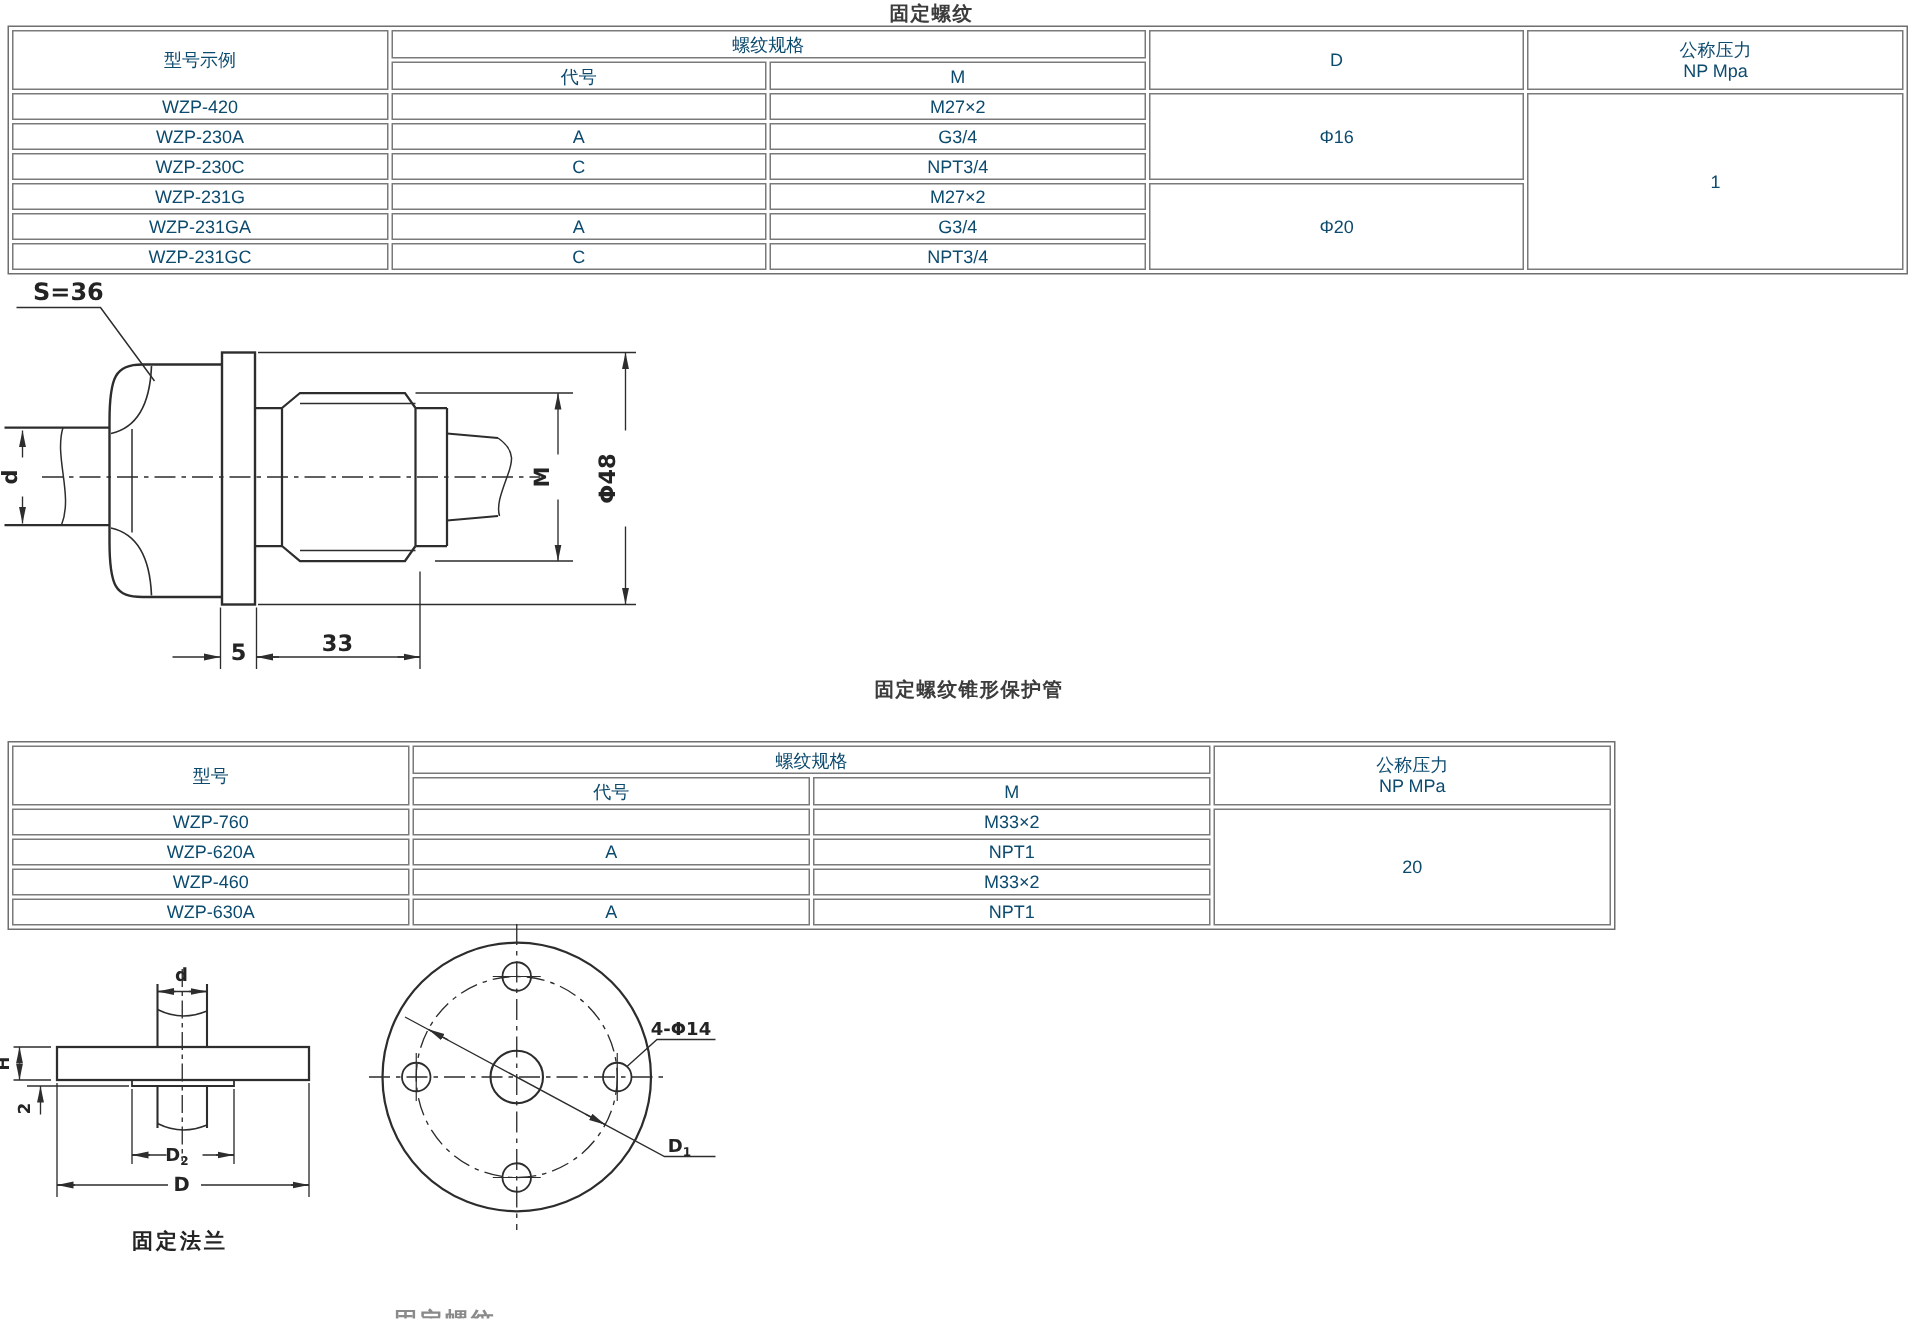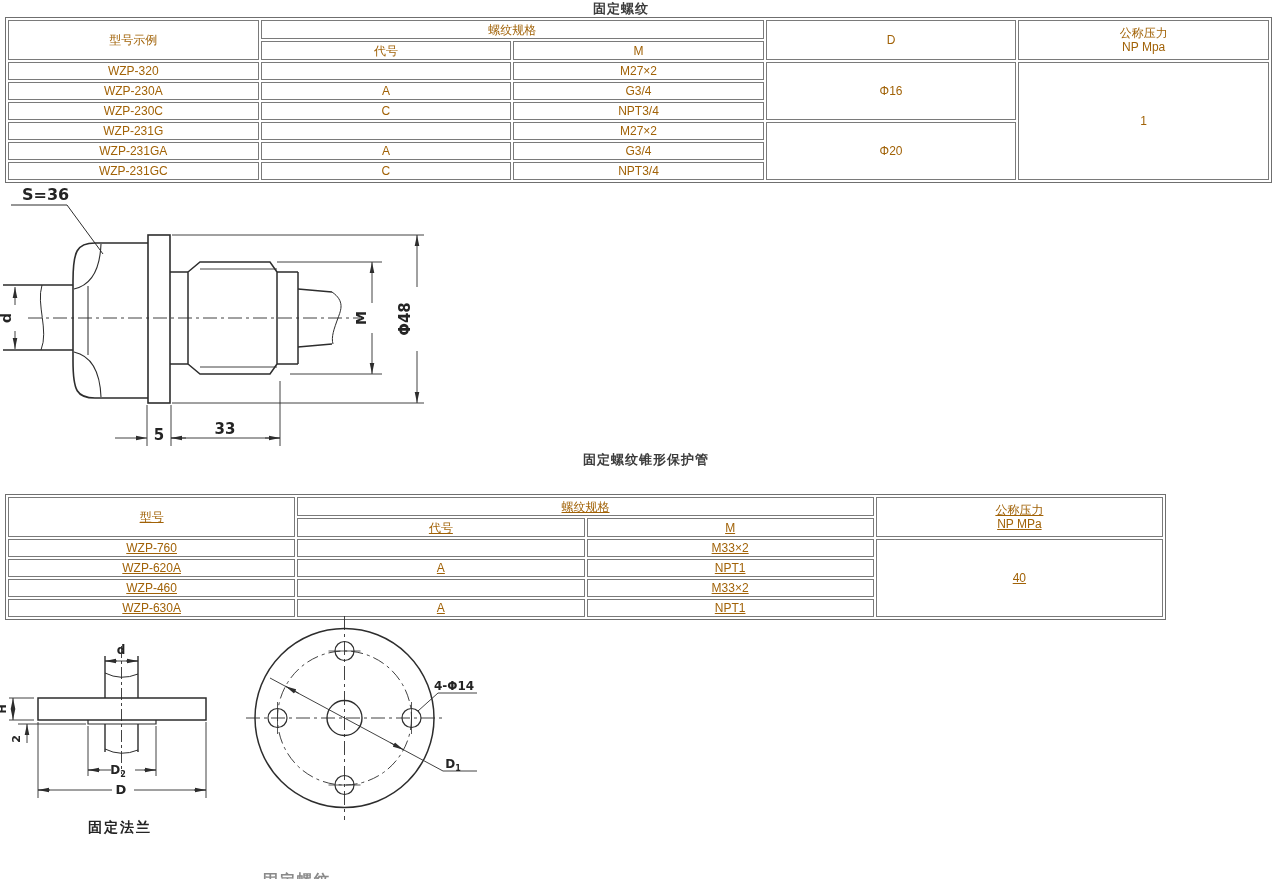--- a/index.html
+++ b/index.html
@@ -12,21 +12,21 @@
   .abs{position:absolute;}
   .sec-title{
     text-align:center;font-weight:700;font-size:13px;color:#3c3c3c;
     letter-spacing:1px;
   }
   table.spec{
     border-collapse:separate;border-spacing:2px;
     table-layout:fixed;
     background:#ffffff;
     border:1px solid #6f6f6f;
-    font-size:12px;color:#a16207;
+    font-size:12px;color:#0c4a6e;
   }
   table.spec td{
     border:1px solid #7a7a7a;
     text-align:center;vertical-align:middle;
     padding:0 2px;line-height:14px;
     height:16px;
     overflow:hidden;white-space:nowrap;
   }
   table.spec tr.hr td{height:17px;}
   .twoline{line-height:14px;}
@@ -56,21 +56,21 @@
     <td rowspan="2">
       <div class="twoline">公称压力</div>
       <div class="twoline">NP Mpa</div>
     </td>
   </tr>
   <tr class="hr">
     <td>代号</td>
     <td>M</td>
   </tr>
   <tr>
-    <td>WZP-320</td>
+    <td>WZP-420</td>
     <td></td>
     <td>M27×2</td>
     <td rowspan="3">Φ16</td>
     <td rowspan="6">1</td>
   </tr>
   <tr>
     <td>WZP-230A</td>
     <td>A</td>
     <td>G3/4</td>
   </tr>
@@ -148,21 +148,21 @@
   <text x="22" y="17" font-size="16">S=36</text>
   <text x="11" y="135" font-size="14" text-anchor="middle" transform="rotate(-90 11 135)">d</text>
   <text x="366" y="135" font-size="14" text-anchor="middle" transform="rotate(-90 366 135)">M</text>
   <text x="410" y="136" font-size="15" text-anchor="middle" transform="rotate(-90 410 136)">Φ48</text>
   <text x="159" y="257" font-size="15" text-anchor="middle">5</text>
   <text x="225" y="251" font-size="15" text-anchor="middle">33</text>
 </svg>
 
 <div class="abs sec-title" style="left:0;top:451px;width:1292px;">固定螺纹锥形保护管</div>
 
-<table class="spec abs" style="left:5px;top:494px;width:1161px;text-decoration:underline;">
+<table class="spec abs" style="left:5px;top:494px;width:1072px;">
   <colgroup>
       <col style="width:25%">
       <col style="width:25%">
       <col style="width:25%">
       <col style="width:25%">
     </colgroup>
   <tbody>
   <tr class="hr">
     <td rowspan="2">型号</td>
     <td colspan="2">螺纹规格</td>
@@ -172,21 +172,21 @@
     </td>
   </tr>
   <tr class="hr">
     <td>代号</td>
     <td>M</td>
   </tr>
   <tr>
     <td>WZP-760</td>
     <td></td>
     <td>M33×2</td>
-    <td rowspan="4">40</td>
+    <td rowspan="4">20</td>
   </tr>
   <tr>
     <td>WZP-620A</td>
     <td>A</td>
     <td>NPT1</td>
   </tr>
   <tr>
     <td>WZP-460</td>
     <td></td>
     <td>M33×2</td>

